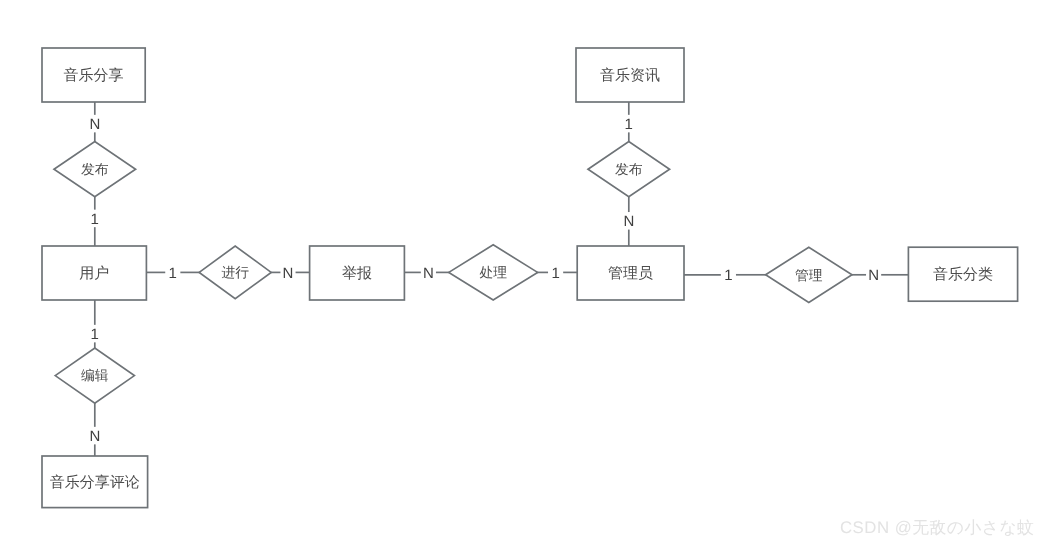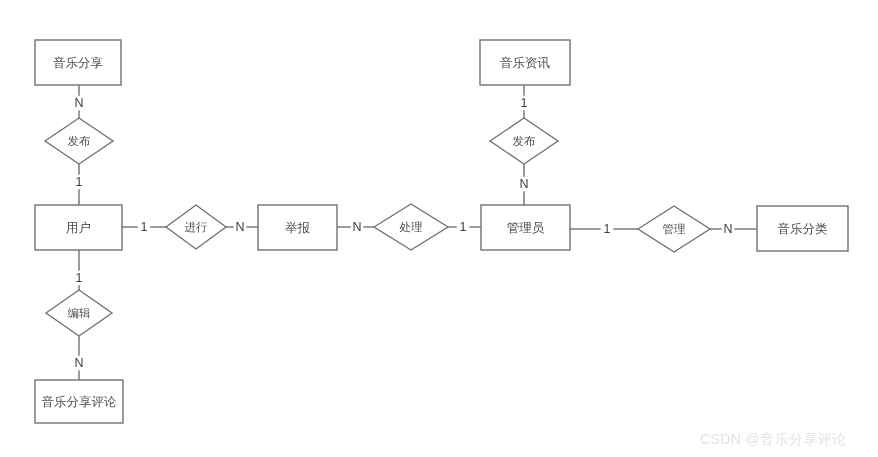--- a/index.html
+++ b/index.html
@@ -189,15 +189,15 @@
         <text x="357" y="228" class="card-label">N</text>
         <text x="463" y="228" class="card-label">1</text>
         <text x="524" y="104" class="card-label">1</text>
         <text x="524" y="185" class="card-label">N</text>
         <text x="607" y="230" class="card-label">1</text>
         <text x="728" y="230" class="card-label">N</text>
       </g>
 
   </svg>
 
-  <div class="watermark-text" style="left: 700px; top: 431px; color: rgb(227, 227, 227);">CSDN @音乐分享评论</div>
+  <div class="watermark-text" style="left: 700px; top: 431px; color: rgb(227, 227, 227);">CSDN @无敌の小さな蚊</div>
 
 </div>
 
 </body></html>

